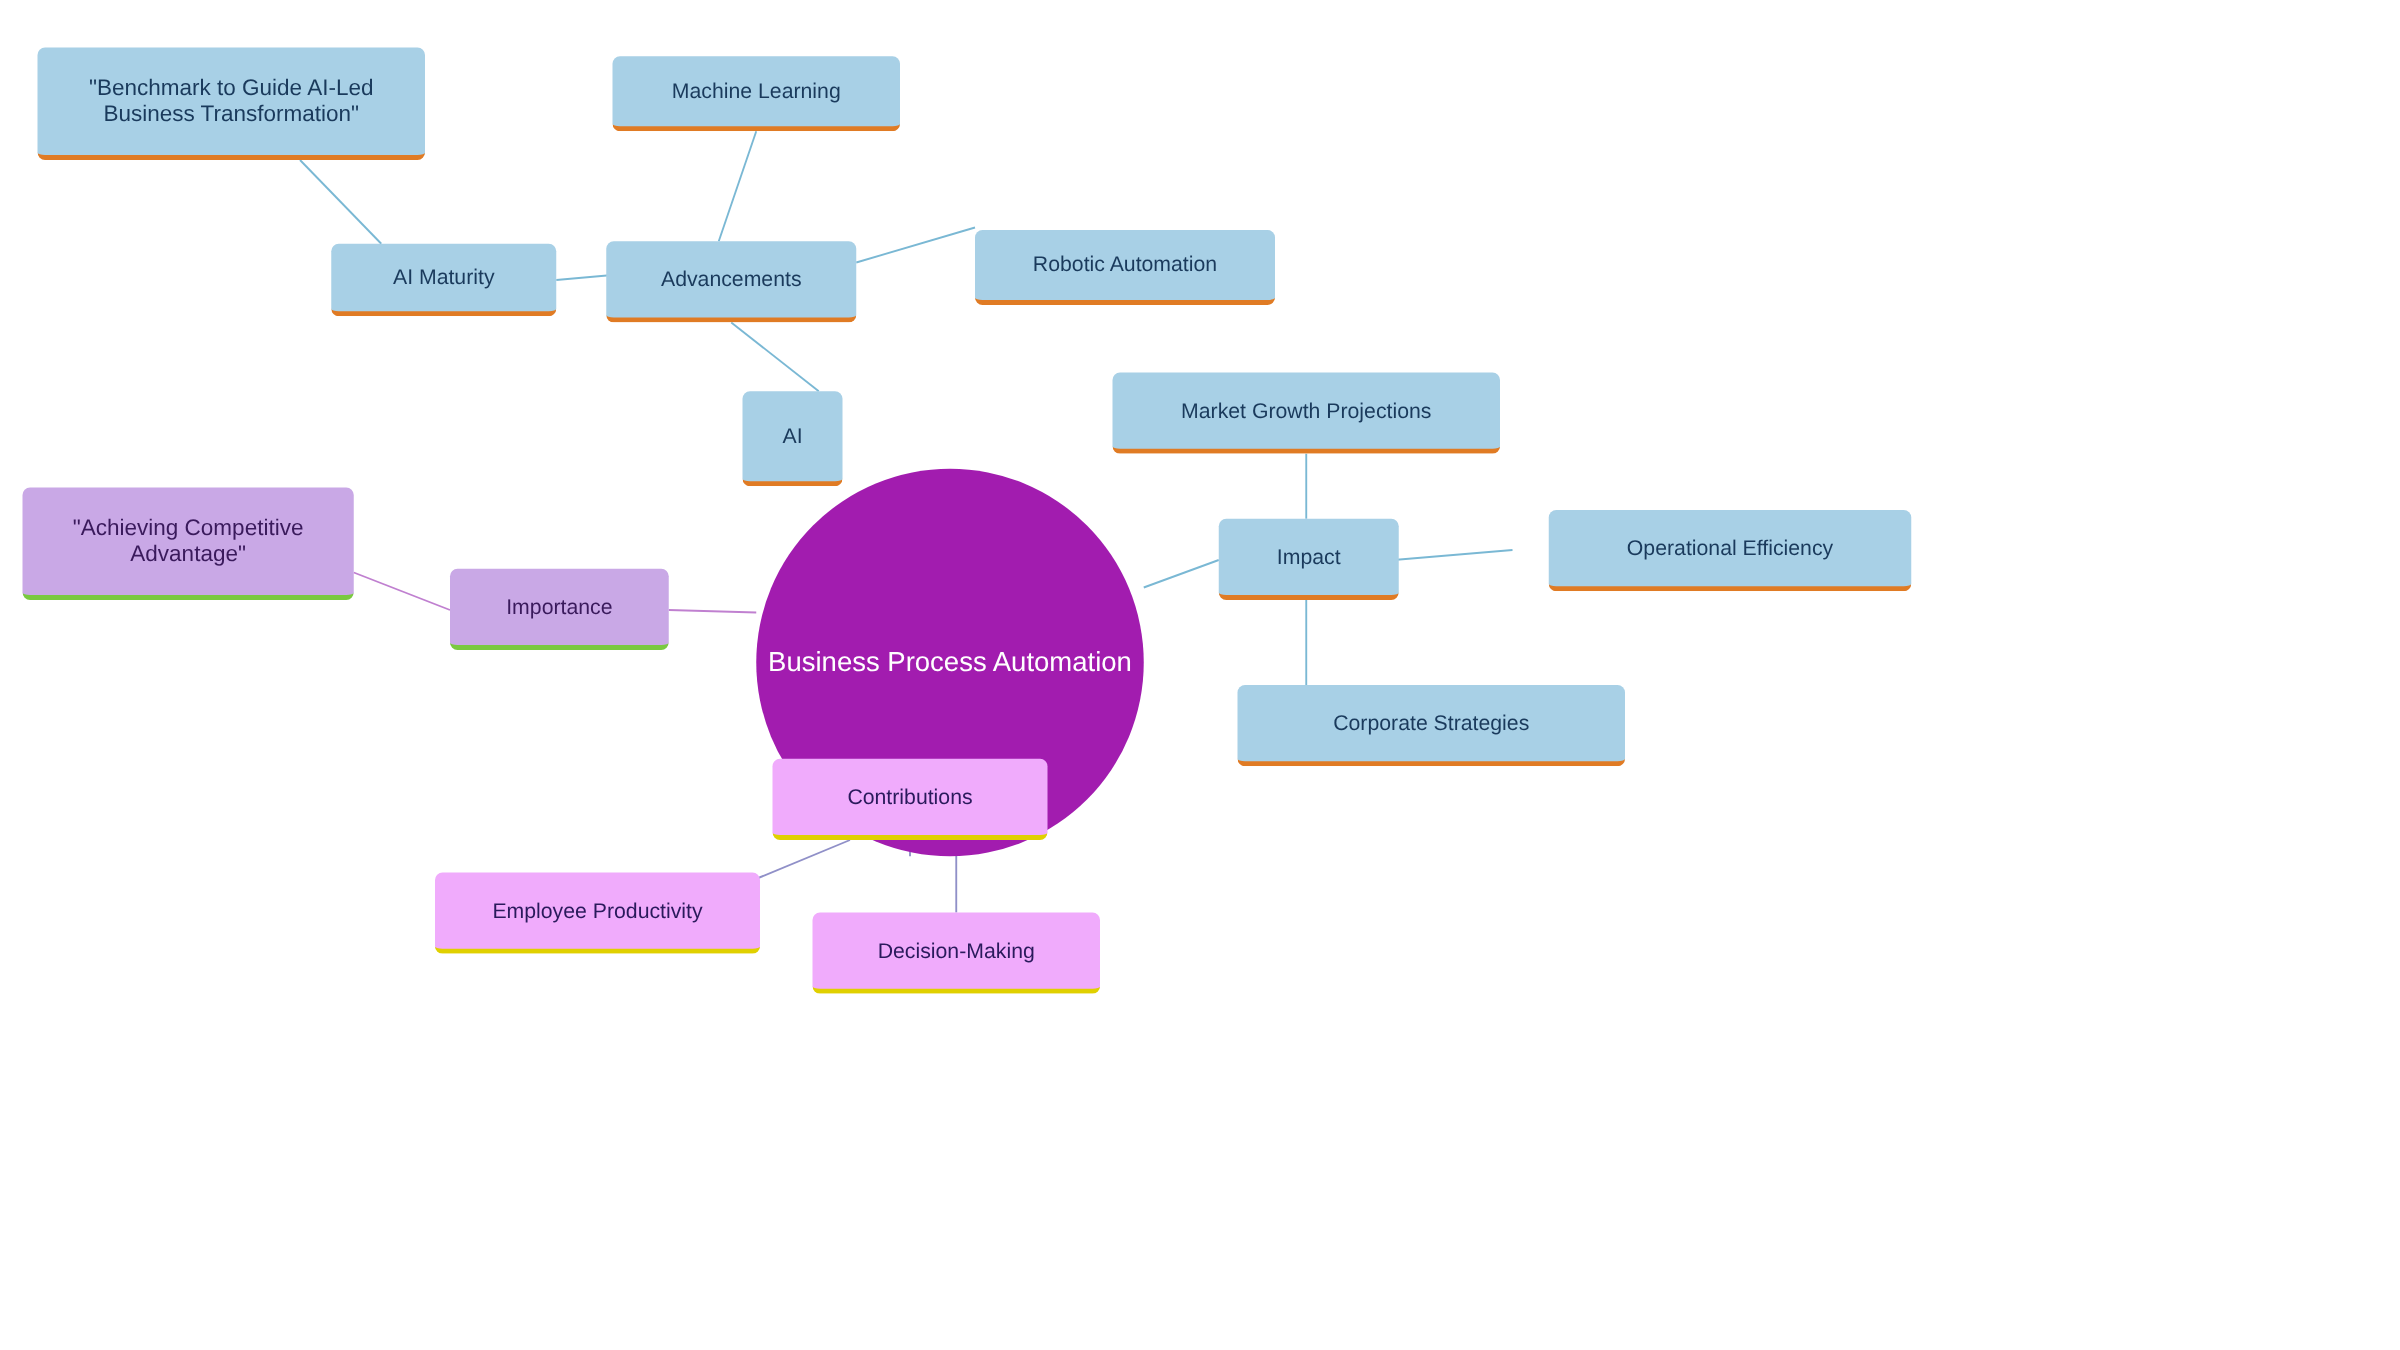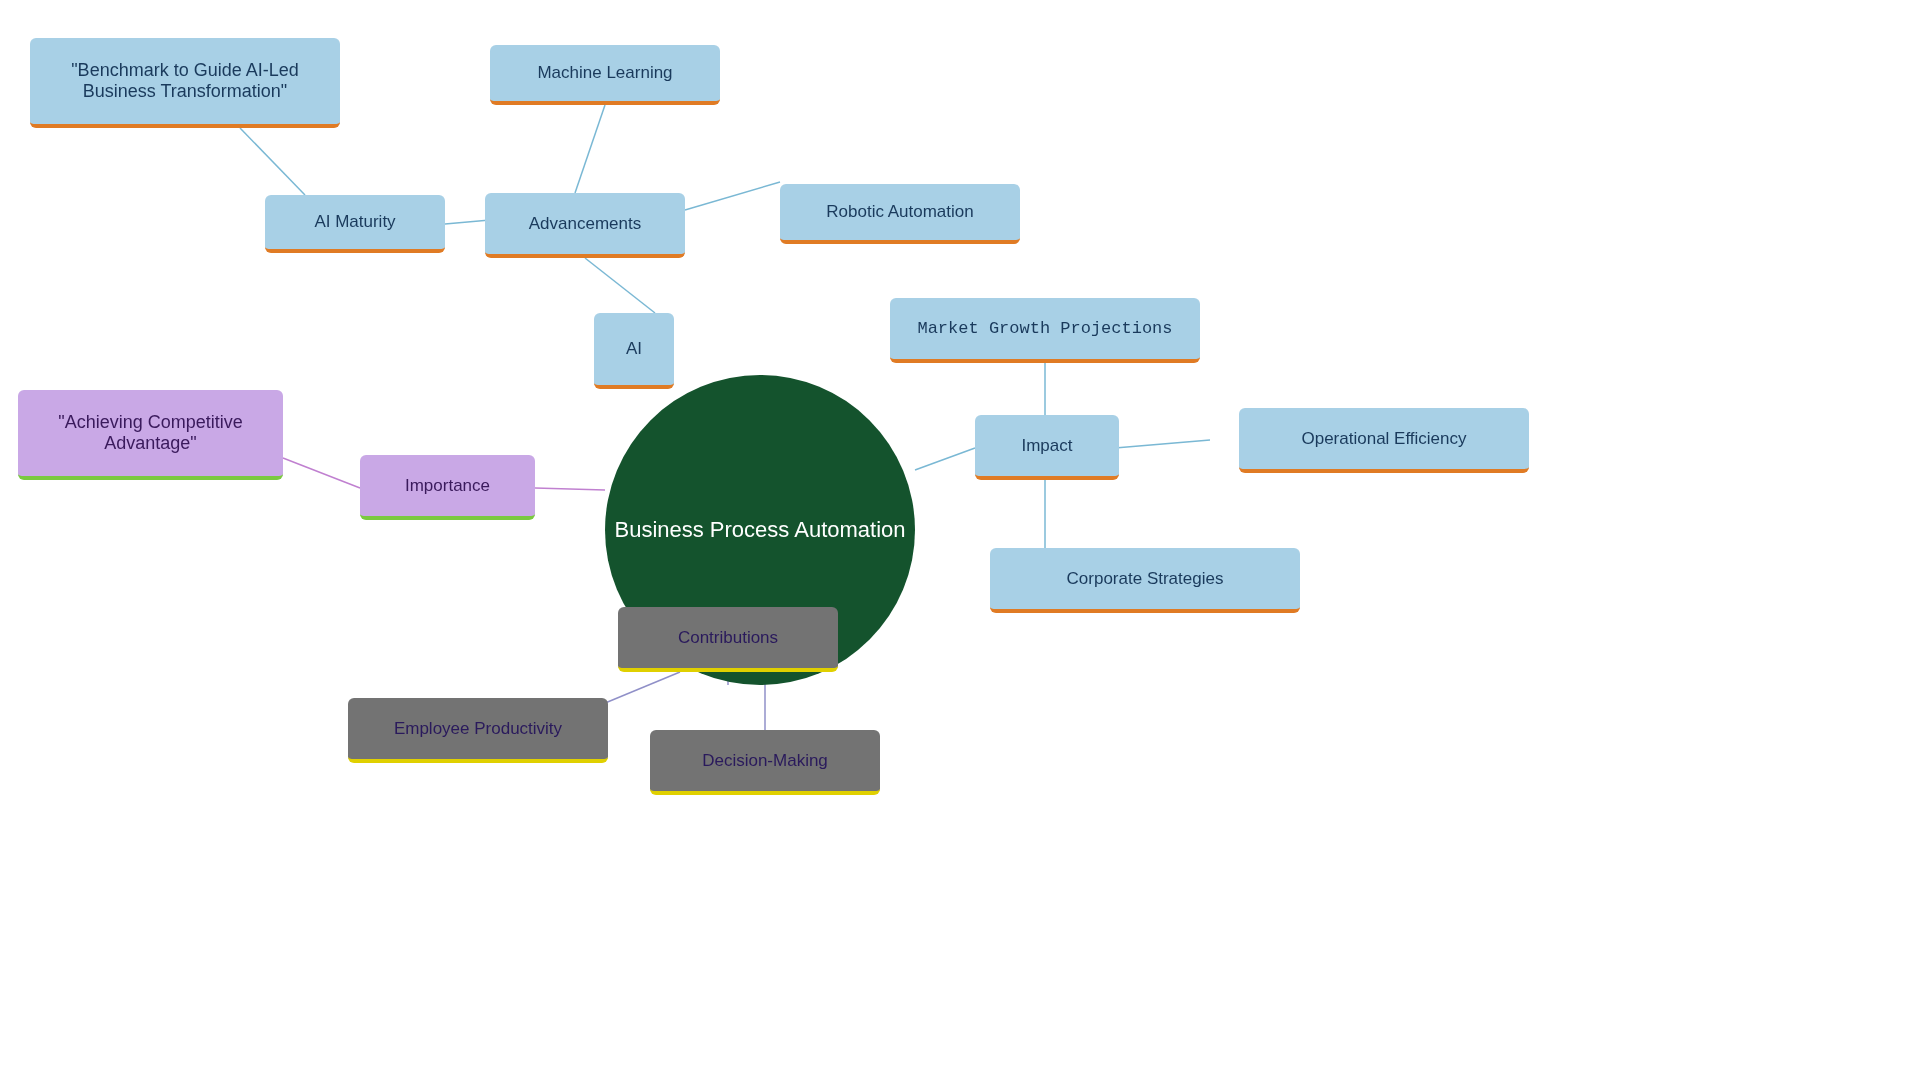--- a/index.html
+++ b/index.html
@@ -19,21 +19,21 @@
       height: 1080px;
       pointer-events: none;
       z-index: 0;
     }
 
     .center-node {
       position: absolute;
       width: 310px;
       height: 310px;
       border-radius: 50%;
-      background: #14532d;
+      background: #a21caf;
       display: flex;
       align-items: center;
       justify-content: center;
       color: #ffffff;
       font-size: 22px;
       font-weight: 400;
       z-index: 10;
       left: 605px;
       top: 375px;
     }
@@ -57,21 +57,21 @@
       border-bottom: 4px solid #e07b24;
     }
 
     .node-purple {
       background: #c9a8e6;
       color: #3a1a5c;
       border-bottom: 4px solid #7ac940;
     }
 
     .node-light-purple {
-      background: #737373;
+      background: #f0abfc;
       color: #2a1a5c;
       border-bottom: 4px solid #e0d000;
     }
 
     
     #node-benchmark {
       left: 30px;
       top: 38px;
       width: 310px;
       height: 90px;
@@ -112,21 +112,20 @@
       top: 313px;
       width: 80px;
       height: 76px;
     }
 
     #node-market-growth {
       left: 890px;
       top: 298px;
       width: 310px;
       height: 65px;
-      font-family: Liberation Mono, monospace;
     }
 
     #node-impact {
       left: 975px;
       top: 415px;
       width: 144px;
       height: 65px;
     }
 
     #node-operational-efficiency {

